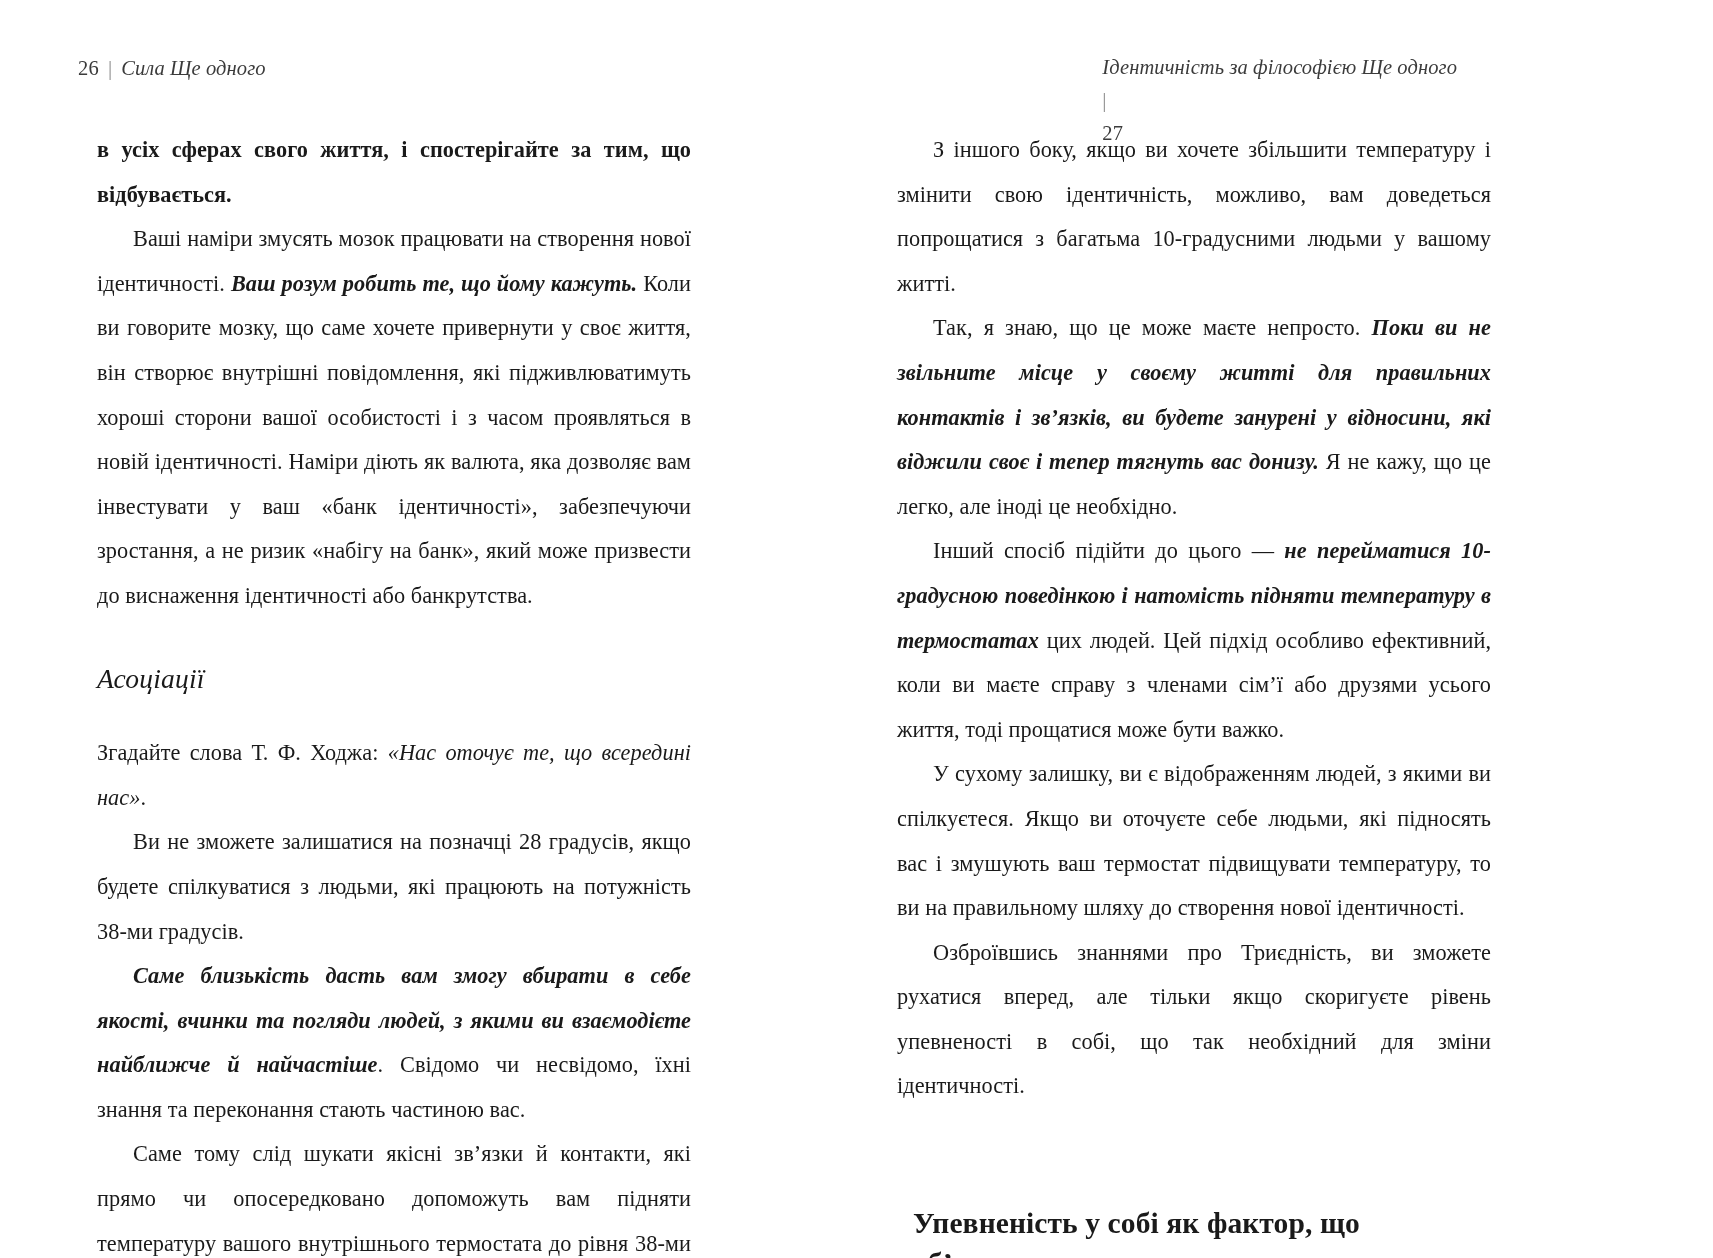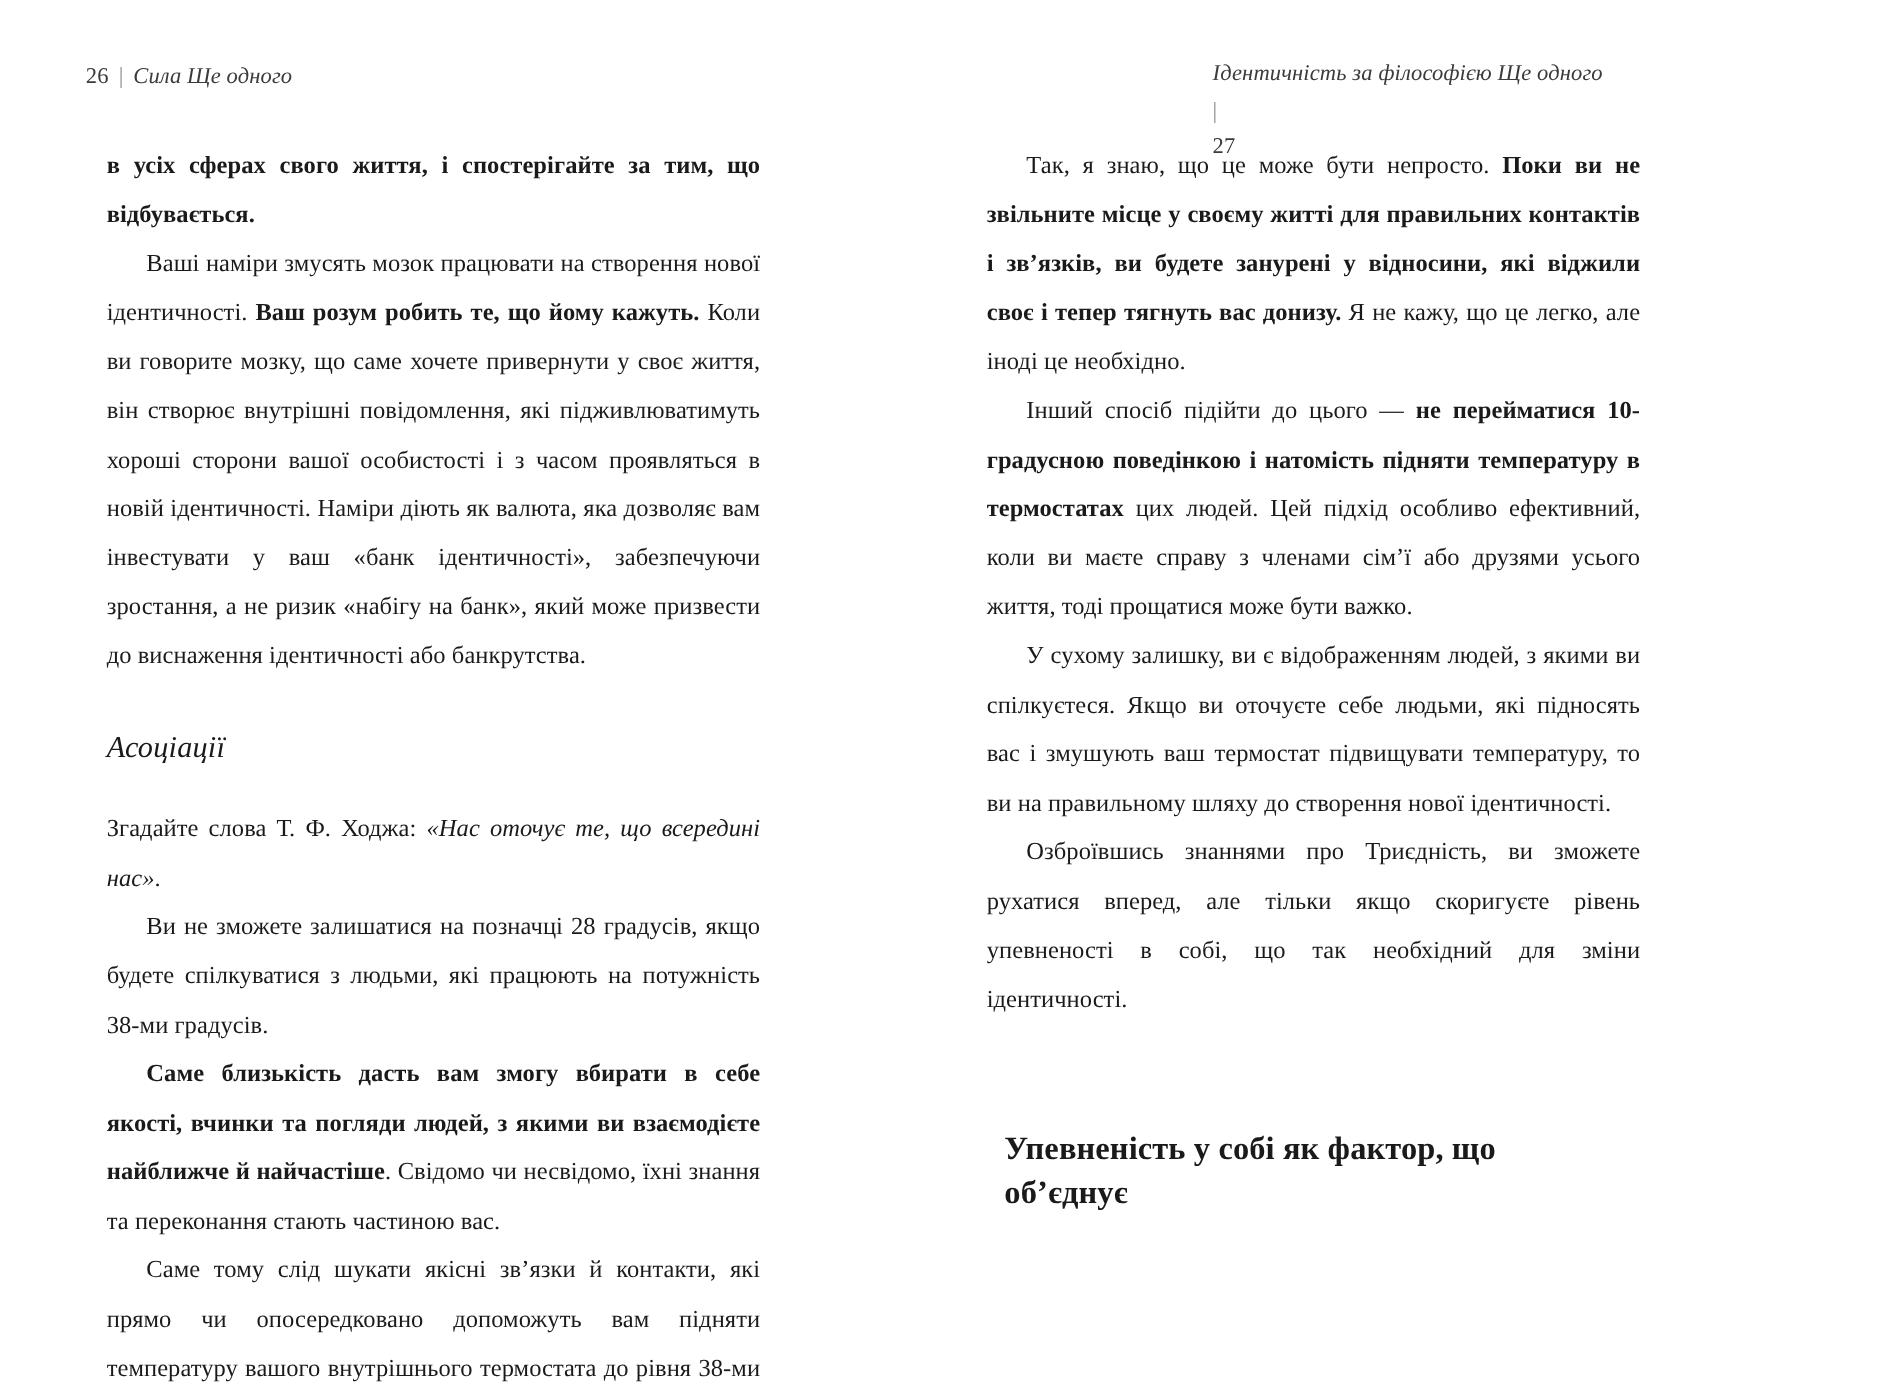--- a/index.html
+++ b/index.html
@@ -79,21 +79,21 @@
     line-height: 44.6px;
     text-align: justify;
     text-justify: inter-word;
     hyphens: manual;
     letter-spacing: .05px;
   }
   p.body.indent { text-indent: 36px; }
   p.body.noindent { text-indent: 0; }
   p.body.strong-para { font-weight: bold; }
 
-  b.em, .bold { font-weight: bold; }
+  b.em, .bold { font-weight: bold; font-style: italic; }
   i.it { font-style: italic; }
 
   h3.sub-head {
     margin: 0;
     font-style: italic;
     font-weight: normal;
     font-size: 27.5px;
     line-height: 44.6px;
     letter-spacing: .2px;
   }
@@ -146,22 +146,23 @@
     <p class="body indent">Ви не зможете залишатися на позначці 28 градусів, якщо будете спілкуватися з людьми, які працюють на потужність 38-ми градусів.</p>
 
     <p class="body indent"><b class="em">Саме близькість дасть вам змогу вбирати в себе якості, вчинки та погляди людей, з якими ви взаємодієте найближче й найчастіше</b><span>. Свідомо чи несвідомо, їхні знання та переконання стають частиною вас.</span></p>
 
     <p class="body indent">Саме тому слід шукати якісні зв’язки й контакти, які прямо чи опосередковано допоможуть вам підняти температуру вашого внутрішнього термостата до рівня 38-ми градусів, на який ви заслуговуєте.</p>
 
   </div>
 
   <div class="col col-right">
 
+    <p class="body indent">З іншого боку, якщо ви хочете збільшити температуру і змінити свою ідентичність, можливо, вам доведеться попрощатися з багатьма 10-градусними людьми у вашому житті.</p>
 
-    <p class="body indent"><span>Так, я знаю, що це може бути непросто. </span><b class="em">Поки ви не звільните місце у своєму житті для правильних контактів і зв’язків, ви будете занурені у відносини, які віджили своє і тепер тягнуть вас донизу.</b><span> Я не кажу, що це легко, але іноді це необхідно.</span></p>
+    <p class="body indent"><span>Так, я знаю, що це може маєте непросто. </span><b class="em">Поки ви не звільните місце у своєму житті для правильних контактів і зв’язків, ви будете занурені у відносини, які віджили своє і тепер тягнуть вас донизу.</b><span> Я не кажу, що це легко, але іноді це необхідно.</span></p>
 
     <p class="body indent"><span>Інший спосіб підійти до цього — </span><b class="em">не перейматися 10-градусною поведінкою і натомість підняти температуру в термостатах</b><span> цих людей. Цей підхід особливо ефективний, коли ви маєте справу з членами сім’ї або друзями усього життя, тоді прощатися може бути важко.</span></p>
 
     <p class="body indent">У сухому залишку, ви є відображенням людей, з якими ви спілкуєтеся. Якщо ви оточуєте себе людьми, які підносять вас і змушують ваш термостат підвищувати температуру, то ви на правильному шляху до створення нової ідентичності.</p>
 
     <p class="body indent">Озброївшись знаннями про Триєдність, ви зможете рухатися вперед, але тільки якщо скоригуєте рівень упевненості в собі, що так необхідний для зміни ідентичності.</p>
 
     <div class="sp-before-section"></div>
     <h2 class="section-head">Упевненість у собі як фактор, що об’єднує</h2>
     <div class="sp-after-section"></div>

